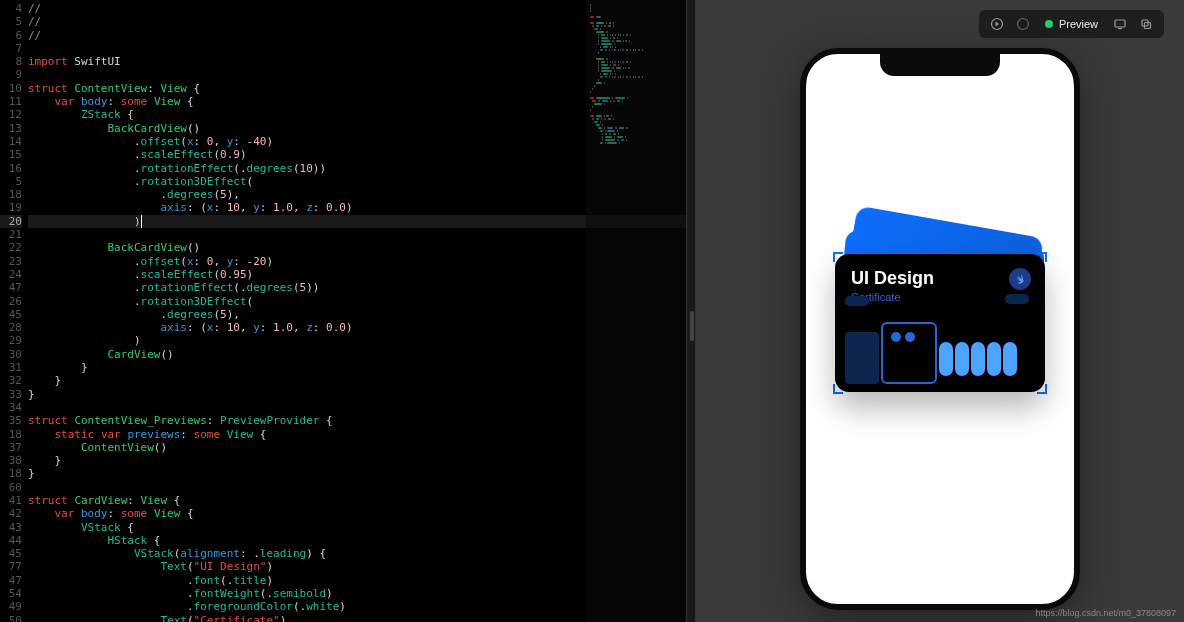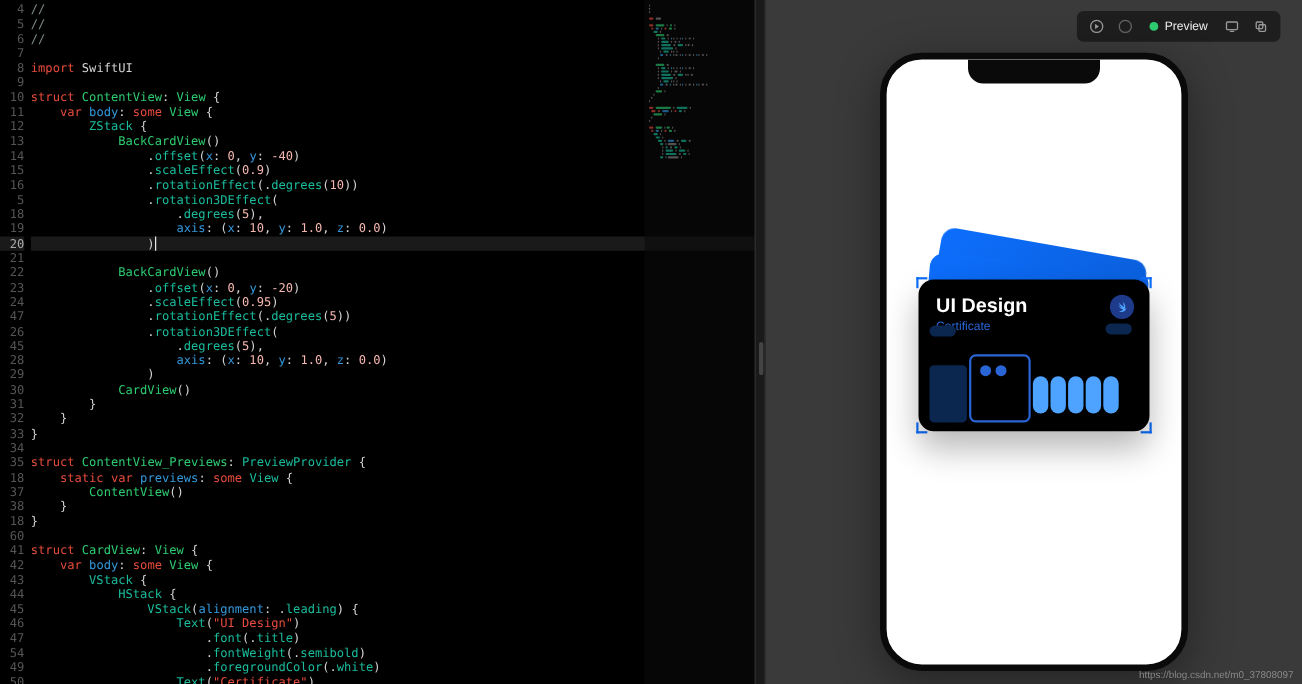--- a/index.html
+++ b/index.html
@@ -114,21 +114,21 @@
       <div class="ln">18</div>
       <div class="ln">37</div>
       <div class="ln">38</div>
       <div class="ln">18</div>
       <div class="ln">60</div>
       <div class="ln">41</div>
       <div class="ln">42</div>
       <div class="ln">43</div>
       <div class="ln">44</div>
       <div class="ln">45</div>
-      <div class="ln">46</div>
+      <div class="ln">77</div>
       <div class="ln">47</div>
       <div class="ln">54</div>
       <div class="ln">49</div>
       <div class="ln">50</div>
     </div>
   <div class="code-area" id="code"><div class="code-line"><span class="tok-c">//</span></div><div class="code-line"><span class="tok-c">//</span></div><div class="code-line"><span class="tok-c">//</span></div><div class="code-line"></div><div class="code-line"><span class="tok-k">import</span><span class="tok-d"> SwiftUI</span></div><div class="code-line"></div><div class="code-line"><span class="tok-k">struct</span><span class="tok-d"> </span><span class="tok-f">ContentView</span><span class="tok-d">: </span><span class="tok-f">View</span><span class="tok-d"> {</span></div><div class="code-line"><span class="tok-d">    </span><span class="tok-k">var</span><span class="tok-d"> </span><span class="tok-kb">body</span><span class="tok-d">: </span><span class="tok-k">some</span><span class="tok-d"> </span><span class="tok-f">View</span><span class="tok-d"> {</span></div><div class="code-line"><span class="tok-d">        </span><span class="tok-t">ZStack</span><span class="tok-d"> {</span></div><div class="code-line"><span class="tok-d">            </span><span class="tok-f">BackCardView</span><span class="tok-d">()</span></div><div class="code-line"><span class="tok-d">                .</span><span class="tok-m">offset</span><span class="tok-d">(</span><span class="tok-p">x</span><span class="tok-d">: </span><span class="tok-n">0</span><span class="tok-d">, </span><span class="tok-p">y</span><span class="tok-d">: </span><span class="tok-n">-40</span><span class="tok-d">)</span></div><div class="code-line"><span class="tok-d">                .</span><span class="tok-m">scaleEffect</span><span class="tok-d">(</span><span class="tok-n">0.9</span><span class="tok-d">)</span></div><div class="code-line"><span class="tok-d">                .</span><span class="tok-m">rotationEffect</span><span class="tok-d">(.</span><span class="tok-m">degrees</span><span class="tok-d">(</span><span class="tok-n">10</span><span class="tok-d">))</span></div><div class="code-line"><span class="tok-d">                .</span><span class="tok-m">rotation3DEffect</span><span class="tok-d">(</span></div><div class="code-line"><span class="tok-d">                    .</span><span class="tok-m">degrees</span><span class="tok-d">(</span><span class="tok-n">5</span><span class="tok-d">),</span></div><div class="code-line"><span class="tok-d">                    </span><span class="tok-p">axis</span><span class="tok-d">: (</span><span class="tok-p">x</span><span class="tok-d">: </span><span class="tok-n">10</span><span class="tok-d">, </span><span class="tok-p">y</span><span class="tok-d">: </span><span class="tok-n">1.0</span><span class="tok-d">, </span><span class="tok-p">z</span><span class="tok-d">: </span><span class="tok-n">0.0</span><span class="tok-d">)</span></div><div class="code-line active"><span class="tok-d">                )</span><span class="cursor"></span></div><div class="code-line"></div><div class="code-line"><span class="tok-d">            </span><span class="tok-f">BackCardView</span><span class="tok-d">()</span></div><div class="code-line"><span class="tok-d">                .</span><span class="tok-m">offset</span><span class="tok-d">(</span><span class="tok-p">x</span><span class="tok-d">: </span><span class="tok-n">0</span><span class="tok-d">, </span><span class="tok-p">y</span><span class="tok-d">: </span><span class="tok-n">-20</span><span class="tok-d">)</span></div><div class="code-line"><span class="tok-d">                .</span><span class="tok-m">scaleEffect</span><span class="tok-d">(</span><span class="tok-n">0.95</span><span class="tok-d">)</span></div><div class="code-line"><span class="tok-d">                .</span><span class="tok-m">rotationEffect</span><span class="tok-d">(.</span><span class="tok-m">degrees</span><span class="tok-d">(</span><span class="tok-n">5</span><span class="tok-d">))</span></div><div class="code-line"><span class="tok-d">                .</span><span class="tok-m">rotation3DEffect</span><span class="tok-d">(</span></div><div class="code-line"><span class="tok-d">                    .</span><span class="tok-m">degrees</span><span class="tok-d">(</span><span class="tok-n">5</span><span class="tok-d">),</span></div><div class="code-line"><span class="tok-d">                    </span><span class="tok-p">axis</span><span class="tok-d">: (</span><span class="tok-p">x</span><span class="tok-d">: </span><span class="tok-n">10</span><span class="tok-d">, </span><span class="tok-p">y</span><span class="tok-d">: </span><span class="tok-n">1.0</span><span class="tok-d">, </span><span class="tok-p">z</span><span class="tok-d">: </span><span class="tok-n">0.0</span><span class="tok-d">)</span></div><div class="code-line"><span class="tok-d">                )</span></div><div class="code-line"><span class="tok-d">            </span><span class="tok-f">CardView</span><span class="tok-d">()</span></div><div class="code-line"><span class="tok-d">        }</span></div><div class="code-line"><span class="tok-d">    }</span></div><div class="code-line"><span class="tok-d">}</span></div><div class="code-line"></div><div class="code-line"><span class="tok-k">struct</span><span class="tok-d"> </span><span class="tok-f">ContentView_Previews</span><span class="tok-d">: </span><span class="tok-t">PreviewProvider</span><span class="tok-d"> {</span></div><div class="code-line"><span class="tok-d">    </span><span class="tok-k">static</span><span class="tok-d"> </span><span class="tok-k">var</span><span class="tok-d"> </span><span class="tok-kb">previews</span><span class="tok-d">: </span><span class="tok-k">some</span><span class="tok-d"> </span><span class="tok-t">View</span><span class="tok-d"> {</span></div><div class="code-line"><span class="tok-d">        </span><span class="tok-f">ContentView</span><span class="tok-d">()</span></div><div class="code-line"><span class="tok-d">    }</span></div><div class="code-line"><span class="tok-d">}</span></div><div class="code-line"></div><div class="code-line"><span class="tok-k">struct</span><span class="tok-d"> </span><span class="tok-f">CardView</span><span class="tok-d">: </span><span class="tok-f">View</span><span class="tok-d"> {</span></div><div class="code-line"><span class="tok-d">    </span><span class="tok-k">var</span><span class="tok-d"> </span><span class="tok-kb">body</span><span class="tok-d">: </span><span class="tok-k">some</span><span class="tok-d"> </span><span class="tok-f">View</span><span class="tok-d"> {</span></div><div class="code-line"><span class="tok-d">        </span><span class="tok-t">VStack</span><span class="tok-d"> {</span></div><div class="code-line"><span class="tok-d">            </span><span class="tok-t">HStack</span><span class="tok-d"> {</span></div><div class="code-line"><span class="tok-d">                </span><span class="tok-t">VStack</span><span class="tok-d">(</span><span class="tok-p">alignment</span><span class="tok-d">: .</span><span class="tok-m">leading</span><span class="tok-d">) {</span></div><div class="code-line"><span class="tok-d">                    </span><span class="tok-t">Text</span><span class="tok-d">(</span><span class="tok-s">"UI Design"</span><span class="tok-d">)</span></div><div class="code-line"><span class="tok-d">                        .</span><span class="tok-m">font</span><span class="tok-d">(.</span><span class="tok-m">title</span><span class="tok-d">)</span></div><div class="code-line"><span class="tok-d">                        .</span><span class="tok-m">fontWeight</span><span class="tok-d">(.</span><span class="tok-m">semibold</span><span class="tok-d">)</span></div><div class="code-line"><span class="tok-d">                        .</span><span class="tok-m">foregroundColor</span><span class="tok-d">(.</span><span class="tok-m">white</span><span class="tok-d">)</span></div><div class="code-line"><span class="tok-d">                    </span><span class="tok-t">Text</span><span class="tok-d">(</span><span class="tok-s">"Certificate"</span><span class="tok-d">)</span></div></div>
   <div class="minimap" id="minimap">
       <div class="ml" style="padding-left: 0px;">
         <div class="mb mb-d" style="width: 1.4px;"></div>
       </div>

